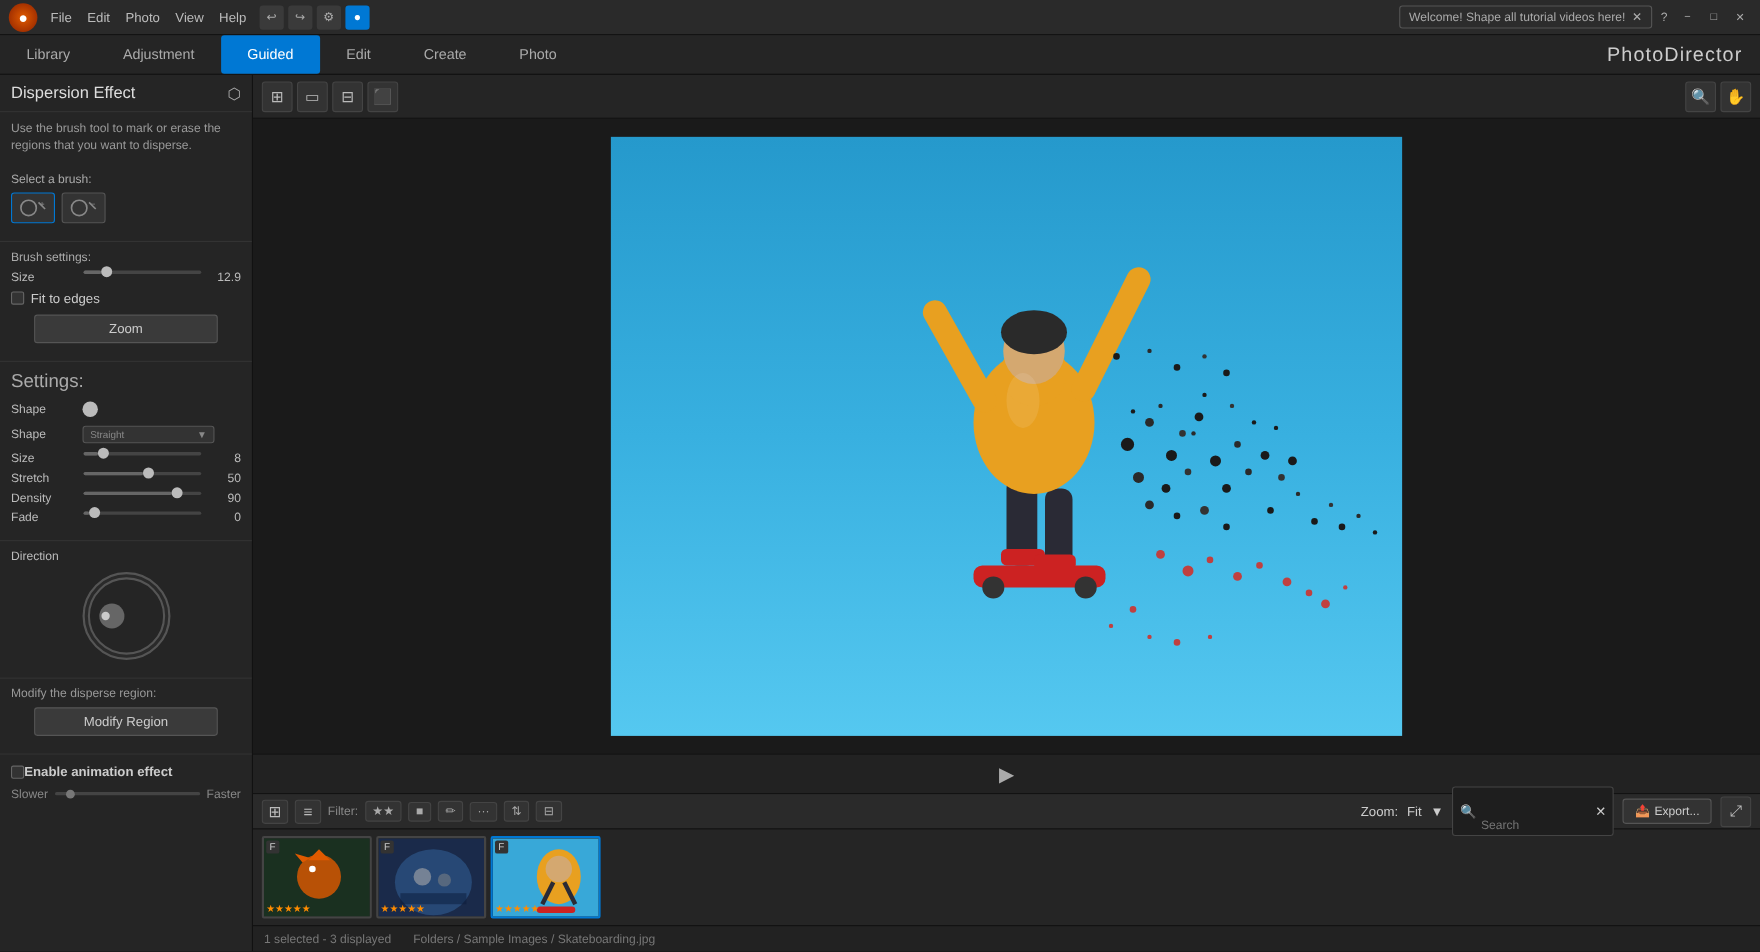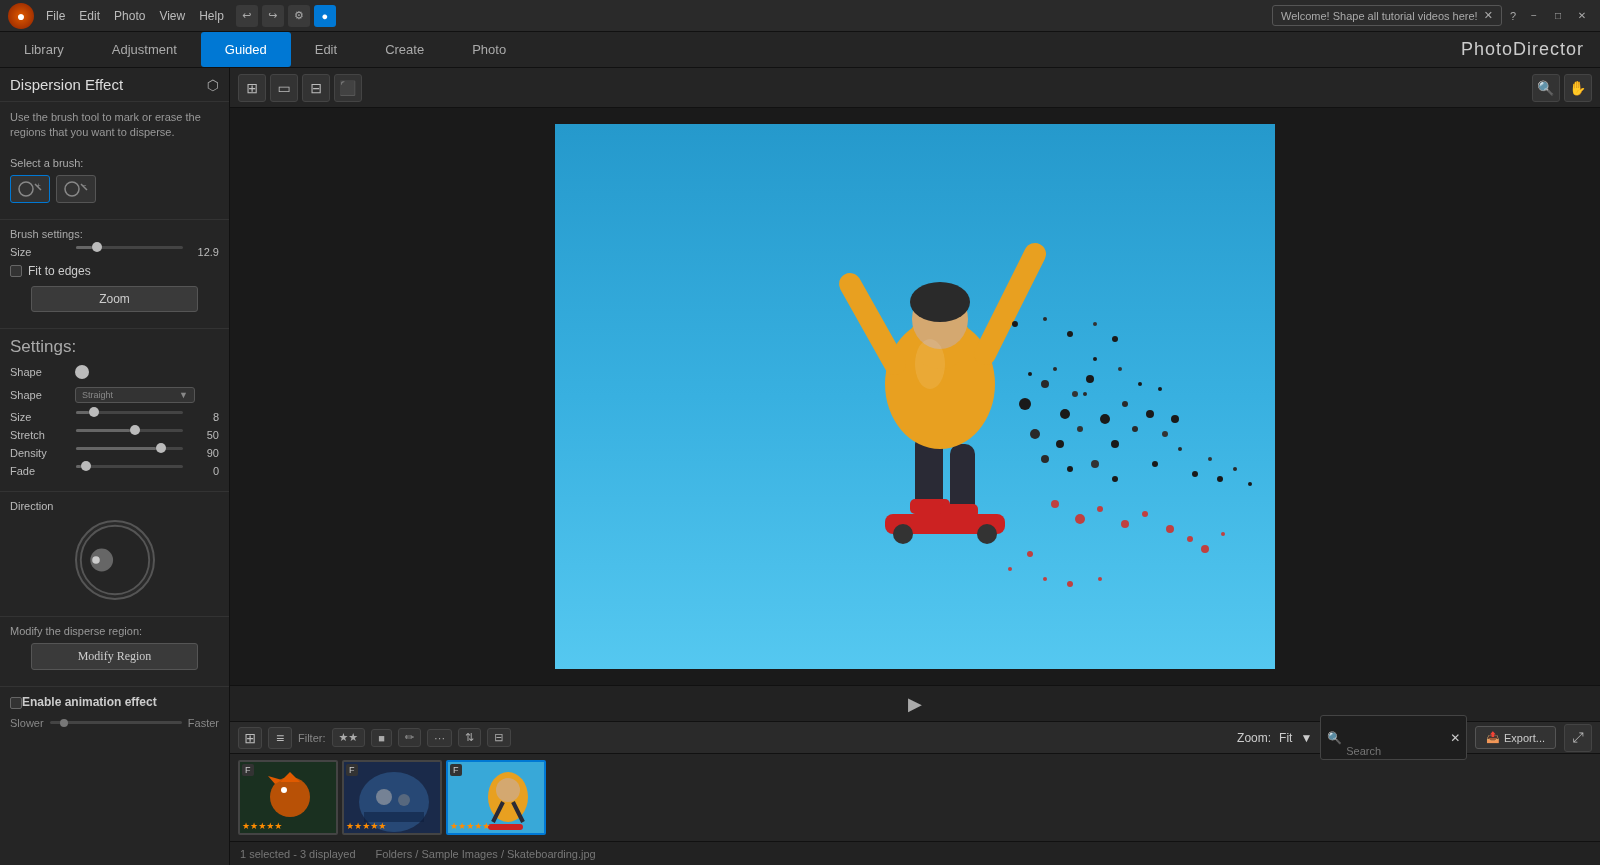--- a/index.html
+++ b/index.html
@@ -74,21 +74,21 @@
 
     
     .direction-section { padding: 8px 10px; border-top: 1px solid #333; }
     .direction-label { color: #bbb; font-size: 11px; margin-bottom: 8px; }
     .dial-container { display: flex; justify-content: center; margin-bottom: 8px; }
     .dial { width: 80px; height: 80px; border-radius: 50%; border: 2px solid #555; background: #2a2a2a; position: relative; display: flex; align-items: center; justify-content: center; }
 
     
     .modify-section { padding: 8px 10px; border-top: 1px solid #333; }
     .modify-desc { color: #999; font-size: 11px; margin-bottom: 6px; }
-    .modify-btn { display: block; width: 80%; margin: 0 auto 8px; background: #3a3a3a; border: 1px solid #555; color: #ccc; padding: 5px 0; text-align: center; cursor: pointer; border-radius: 3px; font-size: 12px; font-family: Liberation Serif, serif; }
+    .modify-btn { display: block; width: 80%; margin: 0 auto 8px; background: #3a3a3a; border: 1px solid #555; color: #ccc; padding: 5px 0; text-align: center; cursor: pointer; border-radius: 3px; font-size: 12px; }
 
     
     .anim-section { padding: 8px 10px; border-top: 1px solid #333; }
     .anim-row { display: flex; align-items: flex-end; gap: 0; margin-bottom: 8px; font-weight: bold; }
     .speed-row { display: flex; align-items: center; justify-content: space-between; font-size: 11px; color: #888; }
     .speed-slider { flex: 1; height: 3px; background: #444; border-radius: 2px; margin: 0 6px; position: relative; }
     .speed-thumb { width: 8px; height: 8px; background: #777; border-radius: 50%; position: absolute; top: -2.5px; left: 10px; }
 
     
     .panel-footer { margin-top: auto; display: flex; border-top: 1px solid #333; }

